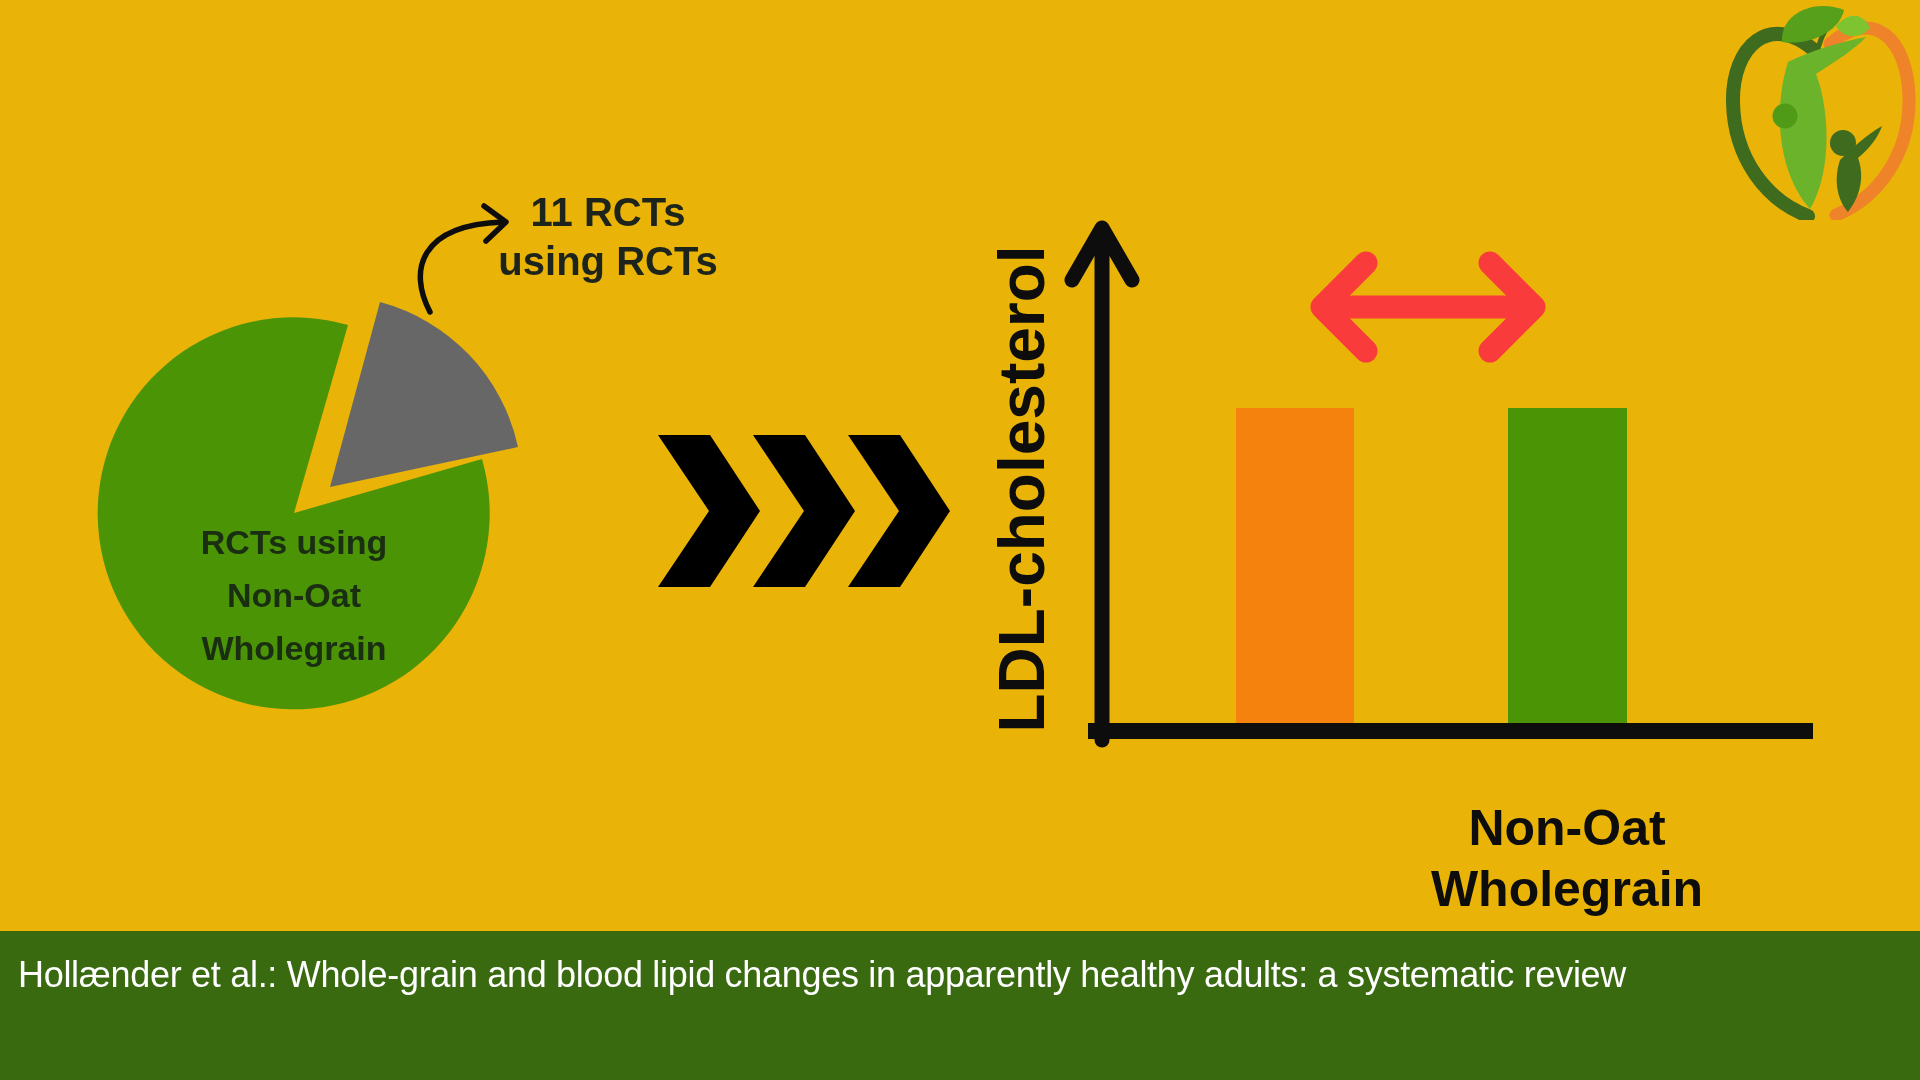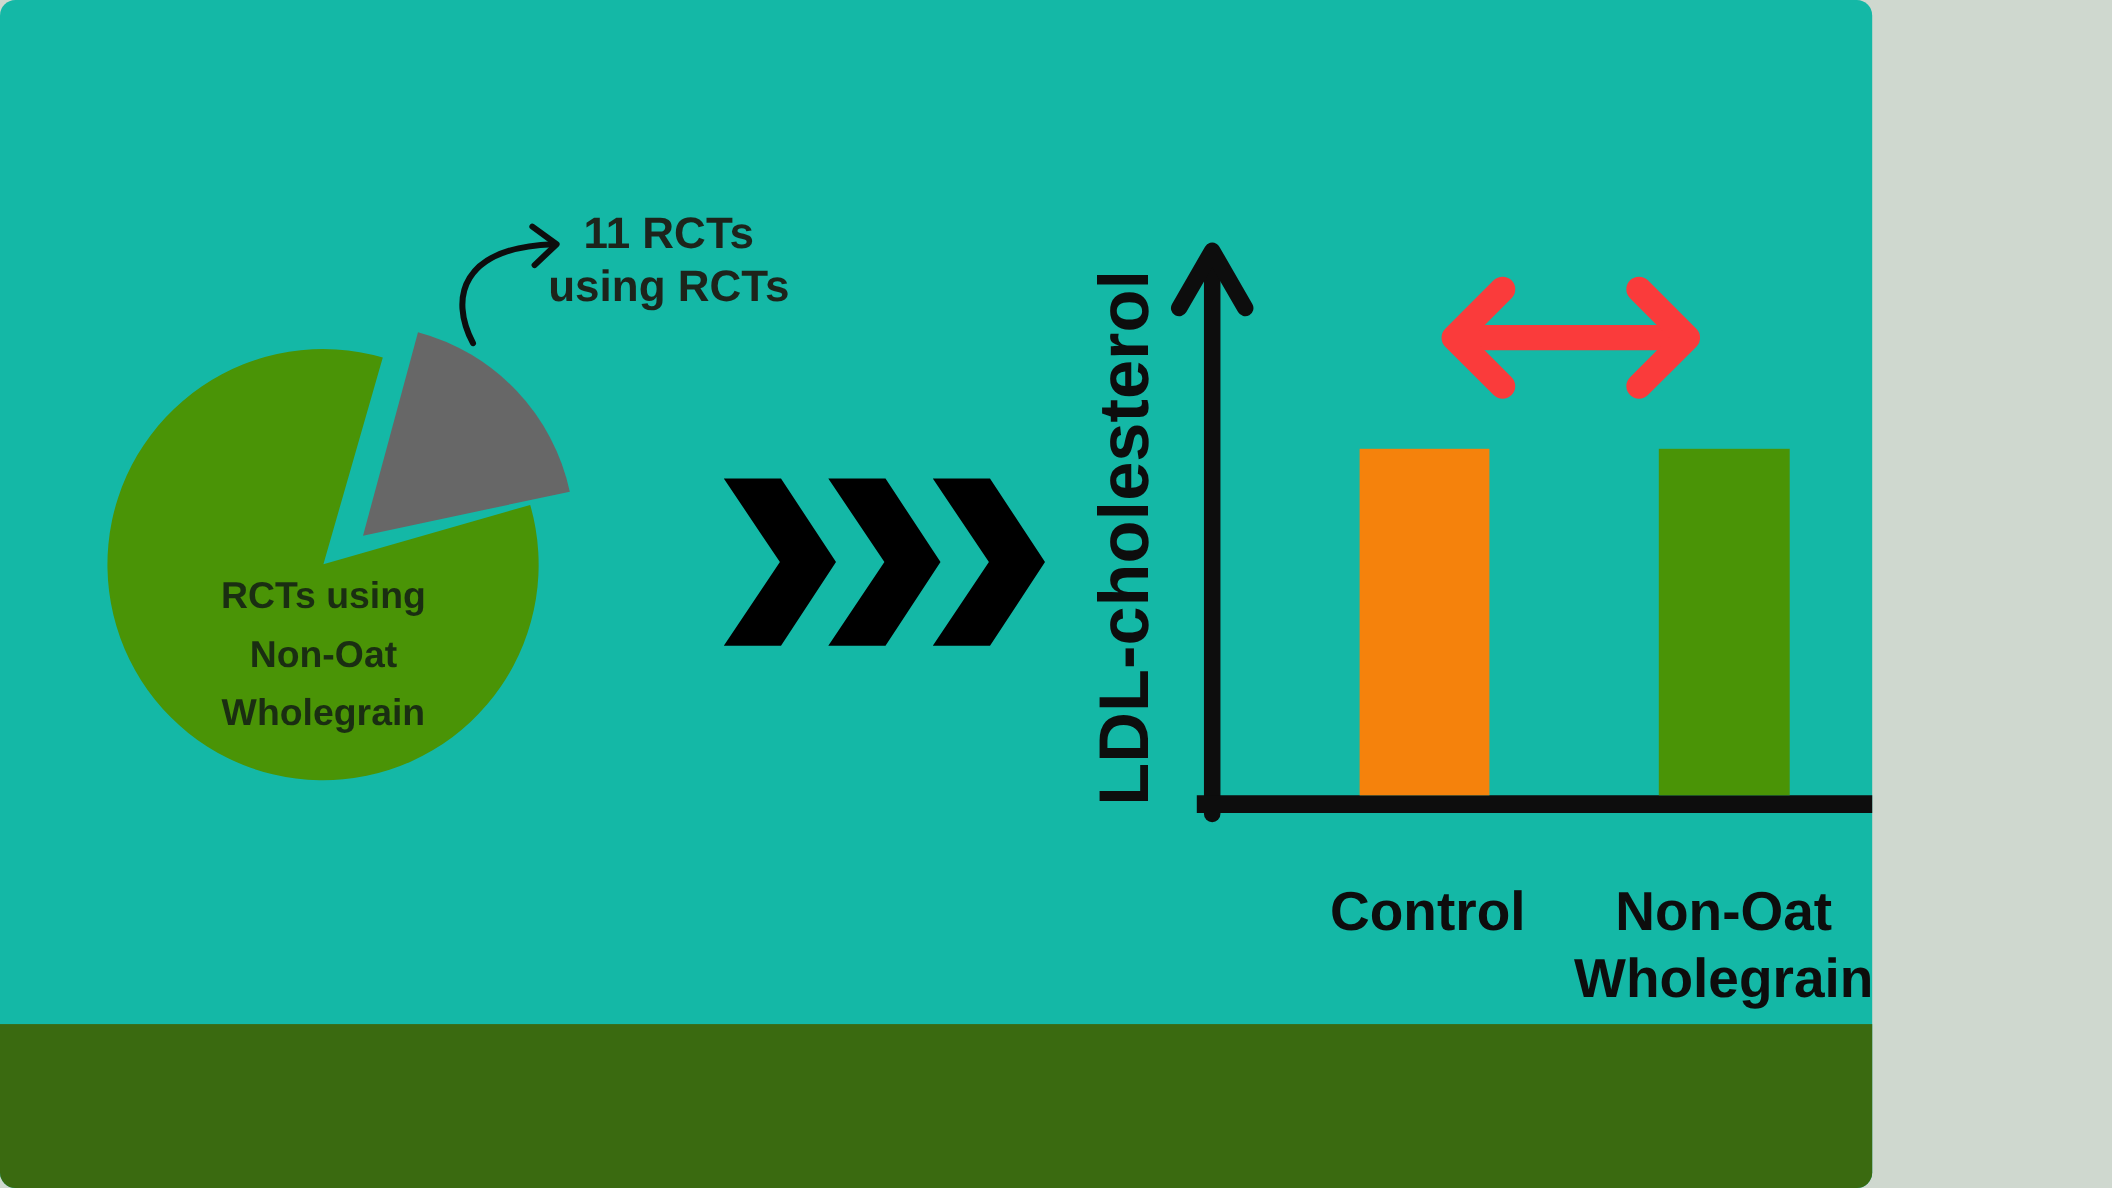--- a/index.html
+++ b/index.html
@@ -1,20 +1,19 @@
 <!DOCTYPE html>
 <html><head>
 <meta charset="utf-8">
 <style>
   html,body{margin:0;padding:0;background:#cfd8cf;}
   .canvas{
-    position:relative;width:1702px;height:1080px;overflow:hidden;
-    background:#14b8a6;
+    position:relative;width:1920px;height:1080px;overflow:hidden;
+    background:#eab308;
     font-family:"Liberation Sans", sans-serif;
-    border-radius:14px;
   }
   .abs{position:absolute;}
   .callout-text{
     left:608px;top:188px;transform:translateX(-50%);
     text-align:center;font-size:40px;font-weight:700;color:#1d241b;line-height:49px;white-space:nowrap;
   }
   .pie-label{
     left:294px;top:516px;transform:translateX(-50%);
     text-align:center;font-size:34px;font-weight:700;color:#1a2e12;line-height:53px;white-space:nowrap;
   }
@@ -77,34 +76,34 @@
 
     <g fill="none" stroke-width="23" stroke-linecap="round" stroke-linejoin="round" stroke="#fa3b3b">
       <line x1="342" y1="127" x2="514" y2="127"></line>
       <path d="M366,83 L322,127 L366,171"></path>
       <path d="M490,83 L534,127 L490,171"></path>
     </g>
   </svg>
 
   <div class="abs y-axis-label">LDL-cholesterol</div>
 
-  <div class="abs xlabel control">Control</div>
   <div class="abs xlabel nonoat">
     <div>Non-Oat</div>
     <div>Wholegrain</div>
   </div>
 
   <svg class="abs" style="left:1722px;top:2px" width="196" height="218" viewBox="0 0 196 218">
     <path d="M92,48 C48,10 10,44 11,100 C12,156 44,198 86,214" fill="none" stroke-width="14" stroke-linecap="round" stroke="#3e6b1d"></path>
     <path d="M108,42 C152,4 186,38 187,96 C188,152 156,196 114,213" fill="none" stroke-width="13" stroke-linecap="round" stroke="#ee8329"></path>
     <path d="M96,46 C100,32 106,20 118,10" fill="none" stroke-width="5" stroke-linecap="round" stroke="#3e6b1d"></path>
     <path d="M60,40 C58,12 92,-4 122,8 C118,28 90,44 60,40 Z" fill="#57a01b"></path>
     <path d="M114,24 C128,8 142,12 148,26 C138,38 120,36 114,24 Z" fill="#7ec431"></path>
     <path d="M66,60 C52,104 54,168 88,207 C110,170 108,108 94,72 C116,58 134,46 144,35 C118,40 88,49 66,60 Z" fill="#6cb32c"></path>
     <circle cx="63" cy="114" r="12.5" fill="#4f9a16"></circle>
     <path d="M118,158 C112,176 114,196 126,210 C140,192 142,172 136,156 C146,148 156,136 160,124 C146,132 130,146 118,158 Z" fill="#3e6b1d"></path>
     <circle cx="121" cy="141" r="13" fill="#3e6b1d"></circle>
   </svg>
 
   <div class="abs footer">
+    <div class="line">Hollænder et al.:  Whole-grain and blood lipid changes in apparently healthy adults: a systematic review</div>
   </div>
 
 </div>
 
 </body></html>

